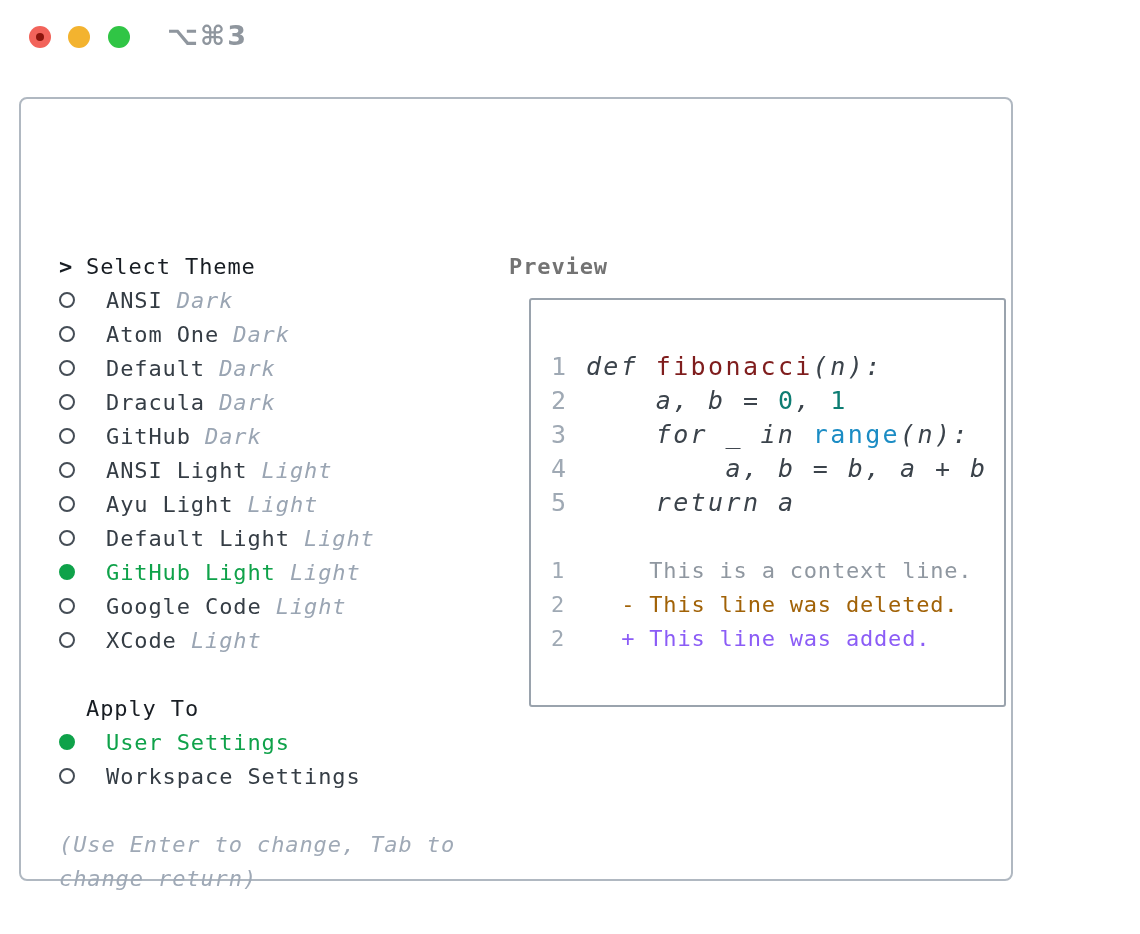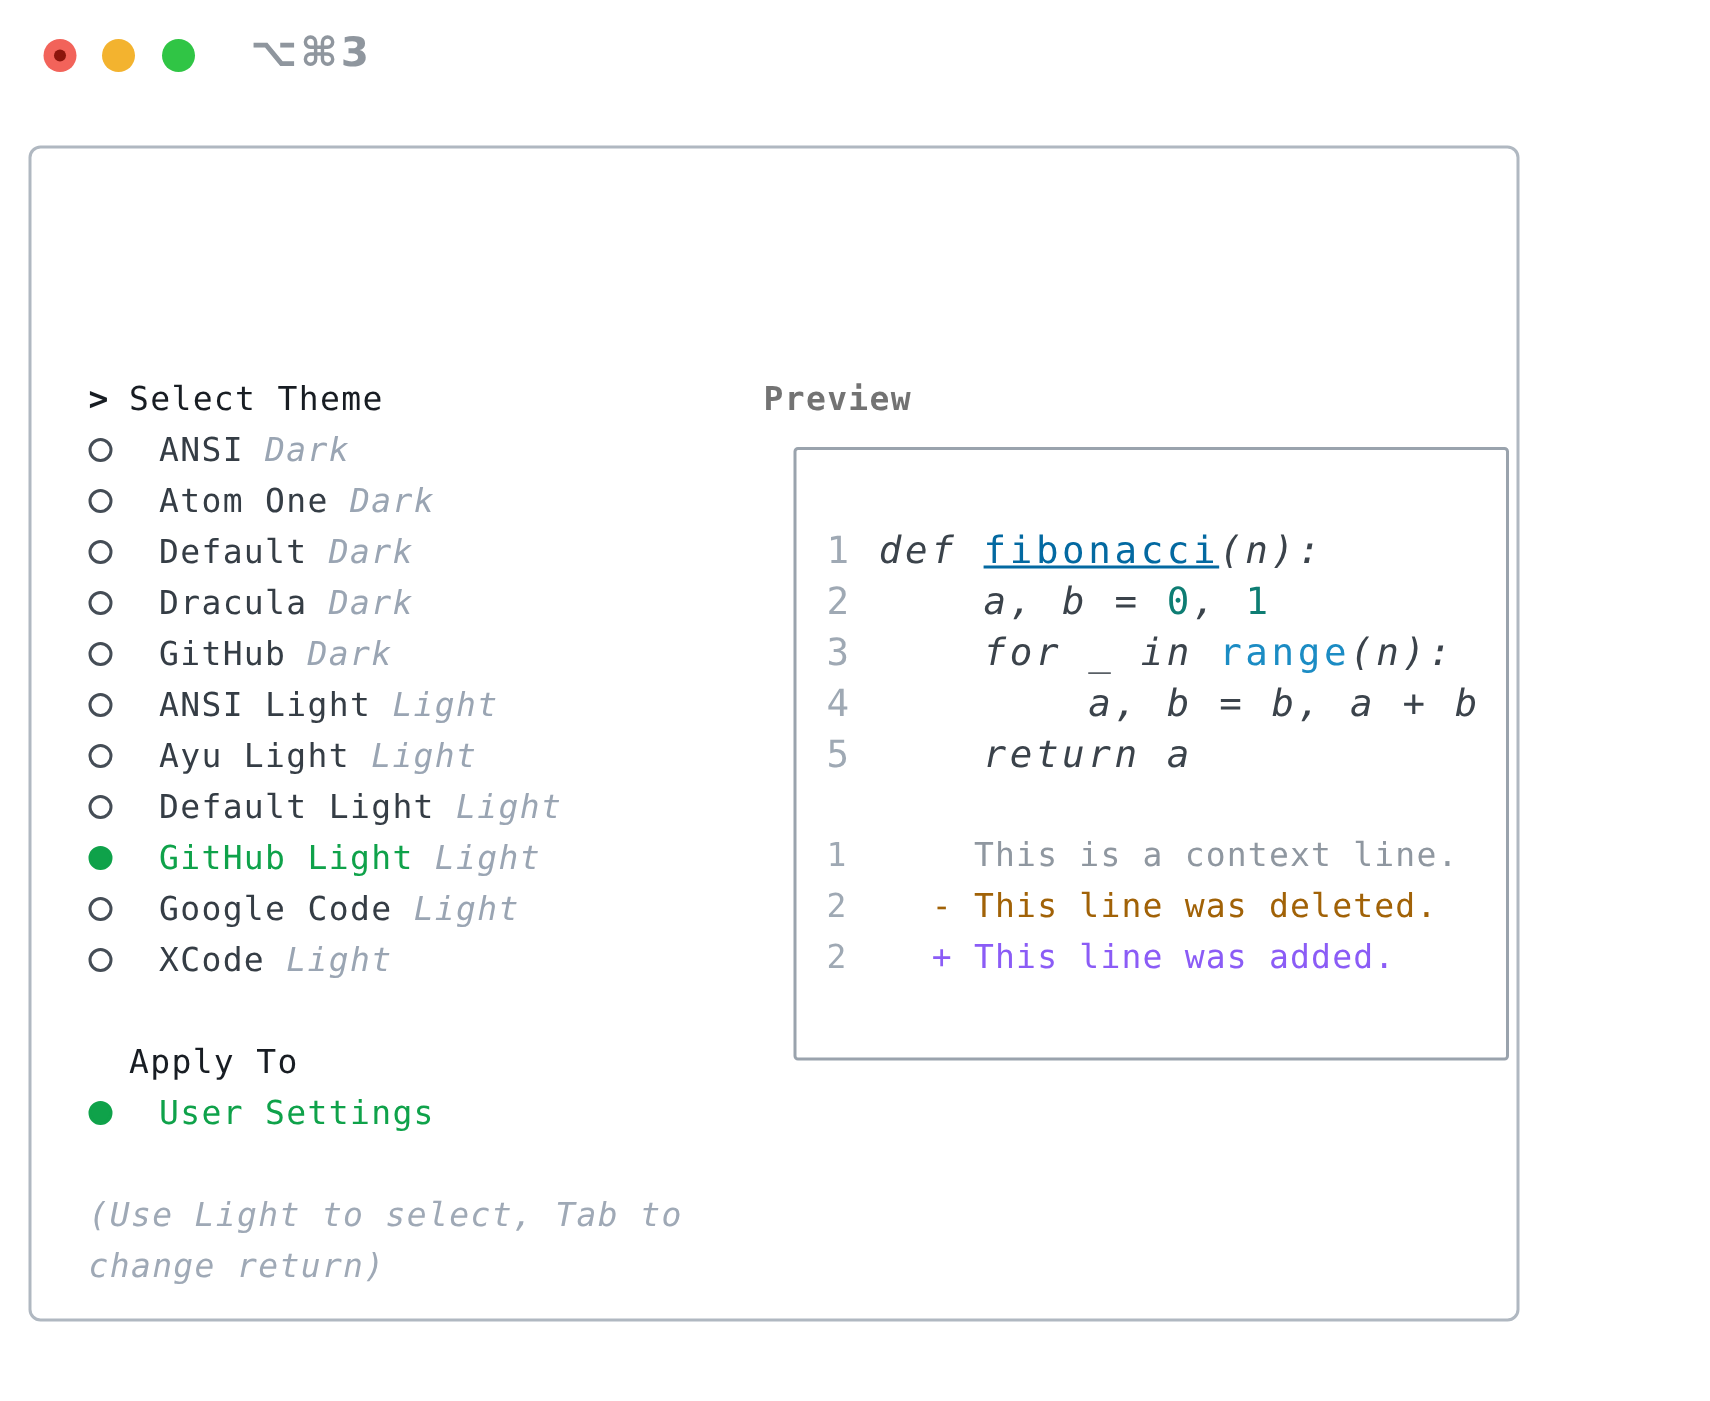--- a/index.html
+++ b/index.html
@@ -35,21 +35,21 @@
   #preview-header{position:absolute;left:488px;top:150px;height:34px;display:flex;align-items:center;
                   font-size:22px;letter-spacing:0.9px;font-weight:bold;color:#737373;}
   #preview-box{position:absolute;left:508px;top:199px;width:477px;height:409px;box-sizing:border-box;
                border:2px solid #9aa3ad;border-radius:3px;background:#ffffff;}
   #preview-pre{position:absolute;left:20px;top:49px;}
   .pline{height:34px;display:flex;align-items:center;white-space:pre;}
   .pline.code{font-size:25px;letter-spacing:2.4px;}
   .pline.diff{font-size:22px;letter-spacing:0.8px;}
   .tk-ln{color:#9fa9b4;}
   .tk-plain{color:#3b434b;font-style:italic;}
-  .tk-fn{color:#0369a1;text-decoration:underline;}
+  .tk-fn{color:#7f1d1d;}
   .tk-num{color:#0e7d73;}
   .tk-call{color:#1b8cc4;}
   .tk-var{color:#3b434b;font-style:italic;}
   .tk-ctx{color:#8f97a0;}
   .tk-del{color:#a16207;}
   .tk-add{color:#8b5cf6;}
 </style>
 </head>
 <body>
 
@@ -74,22 +74,23 @@
         <div class="trow"><span class="mark"><span class="radio"></span></span><span class="lbl"><span class="nm">GitHub</span><span class="muted"> Dark</span></span></div>
         <div class="trow"><span class="mark"><span class="radio"></span></span><span class="lbl"><span class="nm">ANSI Light</span><span class="muted"> Light</span></span></div>
         <div class="trow"><span class="mark"><span class="radio"></span></span><span class="lbl"><span class="nm">Ayu Light</span><span class="muted"> Light</span></span></div>
         <div class="trow"><span class="mark"><span class="radio"></span></span><span class="lbl"><span class="nm">Default Light</span><span class="muted"> Light</span></span></div>
         <div class="trow"><span class="mark"><span class="radio on"></span></span><span class="lbl"><span class="nm sel">GitHub Light</span><span class="muted"> Light</span></span></div>
         <div class="trow"><span class="mark"><span class="radio"></span></span><span class="lbl"><span class="nm">Google Code</span><span class="muted"> Light</span></span></div>
         <div class="trow"><span class="mark"><span class="radio"></span></span><span class="lbl"><span class="nm">XCode</span><span class="muted"> Light</span></span></div>
         <div class="trow"></div>
         <div class="trow"><span class="mark"></span><span class="hdr">Apply To</span></div>
         <div class="trow"><span class="mark"><span class="radio on"></span></span><span class="nm sel">User Settings</span></div>
+        <div class="trow"><span class="mark"><span class="radio"></span></span><span class="nm">Workspace Settings</span></div>
         <div class="trow"></div>
-        <div class="help-row">(Use Light to select, Tab to</div>
+        <div class="help-row">(Use Enter to change, Tab to</div>
         <div class="help-row">change return)</div>
       </div>
     <div id="preview-header">Preview</div>
     <div id="preview-box">
       <div id="preview-pre">
           <div class="pline code"><span class="tk-ln">1 </span><span class="tk-plain">def </span><span class="tk-fn">fibonacci</span><span class="tk-plain">(n):</span></div>
           <div class="pline code"><span class="tk-ln">2 </span><span class="tk-plain">    </span><span class="tk-var">a</span><span class="tk-plain">, </span><span class="tk-var">b</span><span class="tk-plain"> = </span><span class="tk-num">0</span><span class="tk-plain">, </span><span class="tk-num">1</span></div>
           <div class="pline code"><span class="tk-ln">3 </span><span class="tk-plain">    for _ in </span><span class="tk-call">range</span><span class="tk-plain">(n):</span></div>
           <div class="pline code"><span class="tk-ln">4 </span><span class="tk-plain">        </span><span class="tk-var">a</span><span class="tk-plain">, </span><span class="tk-var">b</span><span class="tk-plain"> = </span><span class="tk-var">b</span><span class="tk-plain">, </span><span class="tk-var">a</span><span class="tk-plain"> + </span><span class="tk-var">b</span></div>
           <div class="pline code"><span class="tk-ln">5 </span><span class="tk-plain">    return </span><span class="tk-var">a</span></div>

